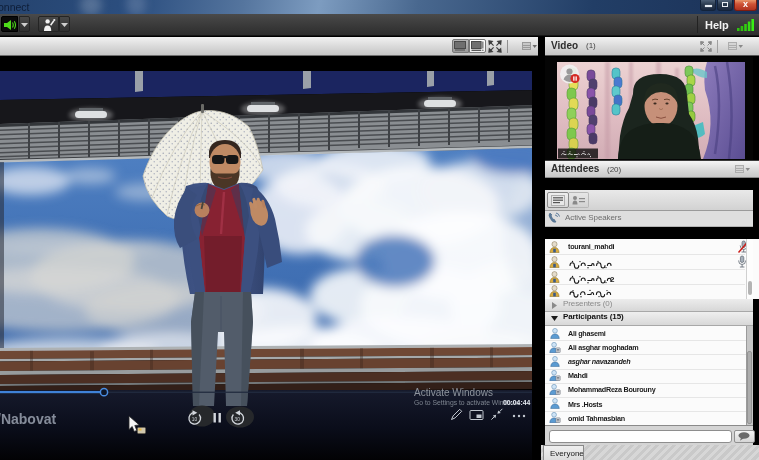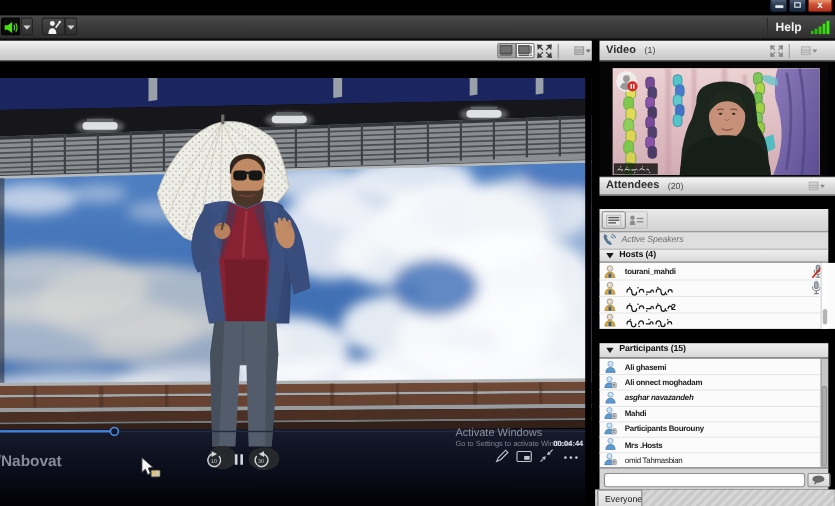--- a/index.html
+++ b/index.html
@@ -1,18 +1,23 @@
 <!DOCTYPE html>
 <html><head><meta charset="utf-8"><style>
 *{margin:0;padding:0;box-sizing:border-box}
 html,body{width:759px;height:460px;background:#000;font-family:"Liberation Sans",sans-serif;overflow:hidden}
 .abs{position:absolute}
 </style></head><body>
 <div class="abs" style="left:0;top:0;width:759px;height:460px;background:#000">
 
+<div class="abs" style="left:0;top:0;width:759px;height:14px;background:linear-gradient(100deg,#25436e 0%,#2c4f80 18%,#55759e 32%,#7d9cc0 42%,#49688f 55%,#223e66 78%,#1b3258 100%);overflow:hidden">
+ <div class="abs" style="left:80px;top:-6px;width:22px;height:22px;border-radius:50%;background:rgba(235,240,248,.22);filter:blur(4px)"></div>
+ <div class="abs" style="left:126px;top:-8px;width:20px;height:24px;border-radius:50%;background:rgba(235,240,248,.18);filter:blur(4px)"></div>
+ <div class="abs" style="left:-2px;top:1px;font-size:10.5px;color:#0e1e38;font-weight:400">onnect</div>
+</div>
 
 <div class="abs" style="left:700px;top:0;width:16px;height:11px;background:linear-gradient(#4e6177,#2a3a4e 45%,#1b2940);border:1px solid #13233a;border-top:none;border-radius:0 0 3px 3px">
  <div class="abs" style="left:4px;top:5px;width:7px;height:2px;background:#e8eef4;box-shadow:0 0 1px #fff"></div>
     </div>
 <div class="abs" style="left:717px;top:0;width:16px;height:11px;background:linear-gradient(#4e6177,#2a3a4e 45%,#1b2940);border:1px solid #13233a;border-top:none;border-radius:0 0 3px 3px">
  <div class="abs" style="left:4px;top:2px;width:6px;height:5px;border:1px solid #e8eef4"></div>
     </div>
 <div class="abs" style="left:734px;top:0;width:23px;height:11px;background:linear-gradient(#e8966a,#cf5336 40%,#b03320);border:1px solid #7e1c10;border-top:none;border-radius:0 0 3px 3px;color:#fff;font-size:9px;font-weight:700;text-align:center;line-height:9px">x</div>
 
 <div class="abs" style="left:0;top:14px;width:759px;height:22px;background:linear-gradient(#4a4a4a,#383838 60%,#2e2e2e);border-bottom:1px solid #161616">
@@ -493,27 +498,21 @@
           <rect x="7" y="3" width="6" height="1.2" fill="#8a8a8a"></rect>
           <rect x="7" y="6" width="6" height="1.2" fill="#8a8a8a"></rect>
         </svg>
  </div>
 </div>
 <div class="abs" style="left:545px;top:211px;width:208px;height:16px;background:#dedede;border-bottom:1px solid #b4b4b4">
  <svg width="12" height="11" style="position:absolute;left:3px;top:1px" viewBox="0 0 12 11">
   <path d="M2,1 q-2,2 0,5 l2,3 q2,2 4,1 l-2,-3 l-1,0.5 l-2,-4 l1,-0.5 z" fill="#5b7b9b" stroke="#3a5a7a" stroke-width="0.5"></path>
   <path d="M7,3 q2,0 2.5,2 M8,1 q3,0.5 3.5,3.5" stroke="#5b7b9b" stroke-width="1" fill="none"></path>
  </svg>
- <div class="abs" style="left:20px;top:2px;font-size:8px;font-style:italic;letter-spacing:-0.1px;color:#6e6e6e">Active Speakers</div>
-</div>
-<div class="abs" style="left:545px;top:227px;width:208px;height:12px;background:linear-gradient(#efefef,#d8d8d8);border-bottom:1px solid #a8a8a8">
- <svg width="7" height="5" style="position:absolute;left:6px;top:3px" viewBox="0 0 7 5">
-        <polygon points="0,0 7,0 3.5,5" fill="#1a1a1a"></polygon>
-      </svg>
- <div class="abs" style="left:18px;top:0px;font-size:8px;font-weight:700;letter-spacing:-0.1px;color:#111">Hosts (4)</div>
+ <div class="abs" style="left:20px;top:2px;font-size:8px;letter-spacing:-0.1px;color:#6e6e6e">Active Speakers</div>
 </div>
 <div class="abs" style="left:545px;top:239px;width:251px;height:60px;background:#fbfbfb">
  <svg class="abs" width="11" height="12" style="left:4px;top:2px" viewBox="0 0 12 13">
         <circle cx="6" cy="3.4" r="2.8" fill="#e4dccc" stroke="#8a7a5a" stroke-width="0.6"></circle>
         <path d="M1,12.6 Q1.4,7 6,7 Q10.6,7 11,12.6 Z" fill="#d8ab3e" stroke="#8a6a1a" stroke-width="0.6"></path>
         <rect x="4.6" y="8.4" width="2.8" height="4" fill="#3a5a8a"></rect>
       </svg>
  <div class="abs" style="left:23px;top:3px;font-size:7.2px;font-weight:700;letter-spacing:-0.25px;color:#1a1a1a">tourani_mahdi</div>
  <div class="abs" style="left:0;top:15px;width:200px;border-top:1px solid #e6e6e6"></div>
  <svg class="abs" width="11" height="12" style="left:4px;top:17px" viewBox="0 0 12 13">
@@ -577,41 +576,47 @@
         <line x1="1.5" y1="12.5" x2="11.5" y2="1" stroke="#cc1f1a" stroke-width="1.5"></line>
       </svg>
  <svg class="abs" width="14" height="14" style="left:191px;top:16px" viewBox="0 0 14 14">
         <rect x="4.4" y="1" width="3.4" height="6.5" rx="1.7" fill="#a8b0ba" stroke="#5a636e" stroke-width="0.7"></rect>
         <path d="M2.6,5.5 q0,4 3.5,4 q3.5,0 3.5,-4 M6.1,9.5 L6.1,12 M3.9,12 L8.4,12" stroke="#5a636e" stroke-width="0.8" fill="none"></path>
         <path d="M10.6,3.5 q1.6,2 0,4.2 M12.2,2.2 q2.4,3.2 0,6.6" stroke="#6a7480" stroke-width="0.8" fill="none"></path>
       </svg>
  <div class="abs" style="left:201px;top:0px;width:7px;height:60px;background:#fdfdfd;border-left:1px solid #d0d0d0"></div>
  <div class="abs" style="left:202.5px;top:42px;width:4px;height:14px;background:#b4b4b4;border-radius:2px"></div>
 </div>
+<div class="abs" style="left:545px;top:299px;width:208px;height:13px;background:linear-gradient(#ececec,#d7d7d7);border-bottom:1px solid #a8a8a8">
+ <svg width="5" height="7" style="position:absolute;left:7px;top:3px" viewBox="0 0 5 7">
+        <polygon points="0,0 5,3.5 0,7" fill="#8a8a8a"></polygon>
+      </svg>
+ <div class="abs" style="left:18px;top:0px;font-size:8px;letter-spacing:-0.1px;color:#8a8a8a">Presenters (0)</div>
+</div>
 <div class="abs" style="left:545px;top:312px;width:208px;height:14px;background:linear-gradient(#efefef,#d8d8d8);border-bottom:1px solid #a8a8a8">
  <svg width="7" height="5" style="position:absolute;left:6px;top:4px" viewBox="0 0 7 5">
         <polygon points="0,0 7,0 3.5,5" fill="#1a1a1a"></polygon>
       </svg>
  <div class="abs" style="left:18px;top:0px;font-size:8px;font-weight:700;letter-spacing:-0.1px;color:#111">Participants (15)</div>
 </div>
 <div class="abs" style="left:545px;top:326px;width:202px;height:99px;background:#fbfbfb">
  <svg class="abs" width="10" height="11" style="left:5px;top:1.5px" viewBox="0 0 11 12">
         <circle cx="5.5" cy="3" r="2.6" fill="#cfe4f6" stroke="#5a88b0" stroke-width="0.6"></circle>
         <path d="M0.8,11.6 Q1.2,6.6 5.5,6.6 Q9.8,6.6 10.2,11.6 Z" fill="#5b9bd2" stroke="#38699a" stroke-width="0.6"></path>
       </svg>
  <div class="abs" style="left:23px;top:2.5px;font-size:7.2px;font-weight:700;letter-spacing:-0.25px;color:#1a1a1a">Ali ghasemi</div>
  <div class="abs" style="left:0;top:14.2px;width:201px;border-top:1px solid #e6e6e6"></div>
  <svg class="abs" width="12" height="11" style="left:4px;top:15.5px" viewBox="0 0 13 12">
         <circle cx="5.5" cy="3" r="2.6" fill="#cfe4f6" stroke="#5a88b0" stroke-width="0.6"></circle>
         <path d="M0.8,11.6 Q1.2,6.6 5.5,6.6 Q9.8,6.6 10.2,11.6 Z" fill="#5b9bd2" stroke="#38699a" stroke-width="0.6"></path>
         <rect x="7.6" y="6.4" width="4.6" height="5.2" rx="0.8" fill="#d8dce2" stroke="#6a6e76" stroke-width="0.6"></rect>
         <rect x="8.6" y="7.6" width="2.6" height="0.9" fill="#6a6e76"></rect>
         <rect x="8.6" y="9.2" width="2.6" height="0.9" fill="#6a6e76"></rect>
       </svg>
- <div class="abs" style="left:23px;top:16.7px;font-size:7.2px;font-weight:700;letter-spacing:-0.25px;color:#1a1a1a">Ali onnect moghadam</div>
+ <div class="abs" style="left:23px;top:16.7px;font-size:7.2px;font-weight:700;letter-spacing:-0.25px;color:#1a1a1a">Ali asghar moghadam</div>
  <div class="abs" style="left:0;top:28.4px;width:201px;border-top:1px solid #e6e6e6"></div>
  <svg class="abs" width="10" height="11" style="left:5px;top:29.5px" viewBox="0 0 11 12">
         <circle cx="5.5" cy="3" r="2.6" fill="#cfe4f6" stroke="#5a88b0" stroke-width="0.6"></circle>
         <path d="M0.8,11.6 Q1.2,6.6 5.5,6.6 Q9.8,6.6 10.2,11.6 Z" fill="#5b9bd2" stroke="#38699a" stroke-width="0.6"></path>
       </svg>
  <div class="abs" style="left:23px;top:30.9px;font-size:7.2px;font-weight:700;font-style:italic;letter-spacing:-0.25px;color:#1a1a1a">asghar navazandeh</div>
  <div class="abs" style="left:0;top:42.6px;width:201px;border-top:1px solid #e6e6e6"></div>
  <svg class="abs" width="12" height="11" style="left:4px;top:43.8px" viewBox="0 0 13 12">
         <circle cx="5.5" cy="3" r="2.6" fill="#cfe4f6" stroke="#5a88b0" stroke-width="0.6"></circle>
         <path d="M0.8,11.6 Q1.2,6.6 5.5,6.6 Q9.8,6.6 10.2,11.6 Z" fill="#5b9bd2" stroke="#38699a" stroke-width="0.6"></path>
@@ -621,36 +626,36 @@
       </svg>
  <div class="abs" style="left:23px;top:45.1px;font-size:7.2px;font-weight:700;letter-spacing:-0.25px;color:#1a1a1a">Mahdi</div>
  <div class="abs" style="left:0;top:56.8px;width:201px;border-top:1px solid #e6e6e6"></div>
  <svg class="abs" width="12" height="11" style="left:4px;top:58px" viewBox="0 0 13 12">
         <circle cx="5.5" cy="3" r="2.6" fill="#cfe4f6" stroke="#5a88b0" stroke-width="0.6"></circle>
         <path d="M0.8,11.6 Q1.2,6.6 5.5,6.6 Q9.8,6.6 10.2,11.6 Z" fill="#5b9bd2" stroke="#38699a" stroke-width="0.6"></path>
         <rect x="7.6" y="6.4" width="4.6" height="5.2" rx="0.8" fill="#d8dce2" stroke="#6a6e76" stroke-width="0.6"></rect>
         <rect x="8.6" y="7.6" width="2.6" height="0.9" fill="#6a6e76"></rect>
         <rect x="8.6" y="9.2" width="2.6" height="0.9" fill="#6a6e76"></rect>
       </svg>
- <div class="abs" style="left:23px;top:59.3px;font-size:7.2px;font-weight:700;letter-spacing:-0.25px;color:#1a1a1a">Participants Bourouny</div>
+ <div class="abs" style="left:23px;top:59.3px;font-size:7.2px;font-weight:700;letter-spacing:-0.25px;color:#1a1a1a">MohammadReza Bourouny</div>
  <div class="abs" style="left:0;top:71px;width:201px;border-top:1px solid #e6e6e6"></div>
  <svg class="abs" width="10" height="11" style="left:5px;top:72.2px" viewBox="0 0 11 12">
         <circle cx="5.5" cy="3" r="2.6" fill="#cfe4f6" stroke="#5a88b0" stroke-width="0.6"></circle>
         <path d="M0.8,11.6 Q1.2,6.6 5.5,6.6 Q9.8,6.6 10.2,11.6 Z" fill="#5b9bd2" stroke="#38699a" stroke-width="0.6"></path>
       </svg>
  <div class="abs" style="left:23px;top:73.5px;font-size:7.2px;font-weight:700;letter-spacing:-0.25px;color:#1a1a1a">Mrs .Hosts</div>
  <div class="abs" style="left:0;top:85.2px;width:201px;border-top:1px solid #e6e6e6"></div>
  <svg class="abs" width="12" height="11" style="left:4px;top:86.4px" viewBox="0 0 13 12">
         <circle cx="5.5" cy="3" r="2.6" fill="#cfe4f6" stroke="#5a88b0" stroke-width="0.6"></circle>
         <path d="M0.8,11.6 Q1.2,6.6 5.5,6.6 Q9.8,6.6 10.2,11.6 Z" fill="#5b9bd2" stroke="#38699a" stroke-width="0.6"></path>
         <rect x="7.6" y="6.4" width="4.6" height="5.2" rx="0.8" fill="#d8dce2" stroke="#6a6e76" stroke-width="0.6"></rect>
         <rect x="8.6" y="7.6" width="2.6" height="0.9" fill="#6a6e76"></rect>
         <rect x="8.6" y="9.2" width="2.6" height="0.9" fill="#6a6e76"></rect>
       </svg>
- <div class="abs" style="left:23px;top:87.7px;font-size:7.2px;font-weight:400;letter-spacing:-0.25px;color:#1a1a1a">omid Tahmasbian</div>
+ <div class="abs" style="left:23px;top:87.7px;font-size:7.2px;font-weight:700;letter-spacing:-0.25px;color:#1a1a1a">omid Tahmasbian</div>
  <div class="abs" style="left:201px;top:0;width:7px;height:99px;background:#c6c6c6;border-left:1px solid #9a9a9a"></div>
  <div class="abs" style="left:202px;top:25px;width:5px;height:73px;background:#adadad;border:1px solid #949494;border-radius:2px"></div>
 </div>
 
 <div class="abs" style="left:545px;top:425px;width:208px;height:20px;background:#d4d4d4;border-top:1px solid #8a8a8a">
  <div class="abs" style="left:4px;top:4px;width:183px;height:13px;background:#fff;border:1px solid #8e8e8e;border-radius:3px"></div>
  <div class="abs" style="left:189px;top:4px;width:21px;height:13px;background:linear-gradient(#f4f4f4,#d6d6d6);border:1px solid #909090;border-radius:2px">
   <svg width="12" height="9" style="position:absolute;left:3px;top:1px" viewBox="0 0 12 9">
           <ellipse cx="6" cy="3.5" rx="5.5" ry="3.3" fill="#6a6a6a"></ellipse>
           <polygon points="3,5.5 2,8.8 6,6" fill="#6a6a6a"></polygon>

